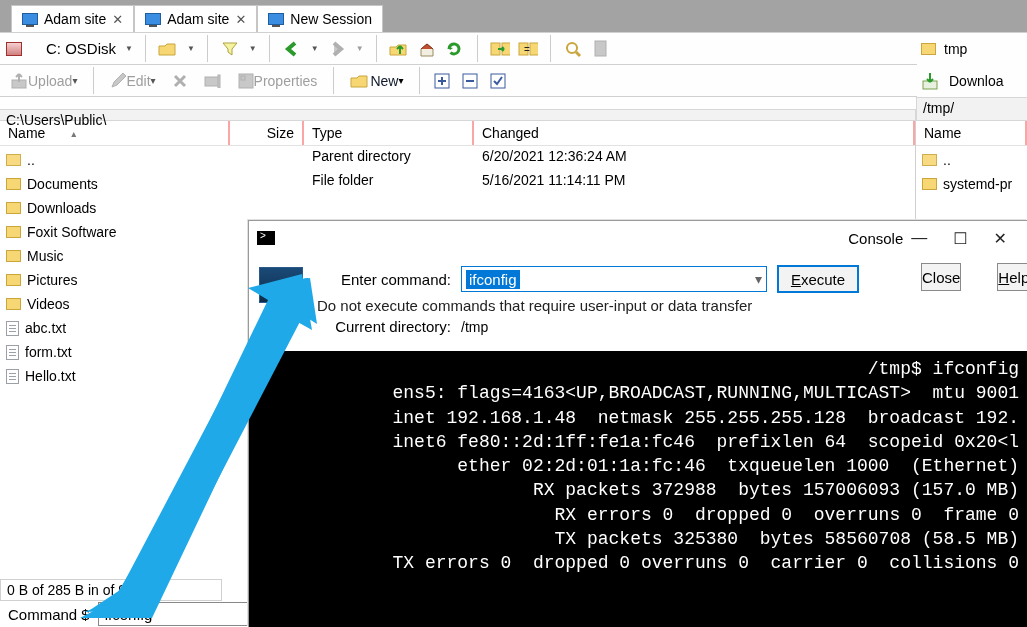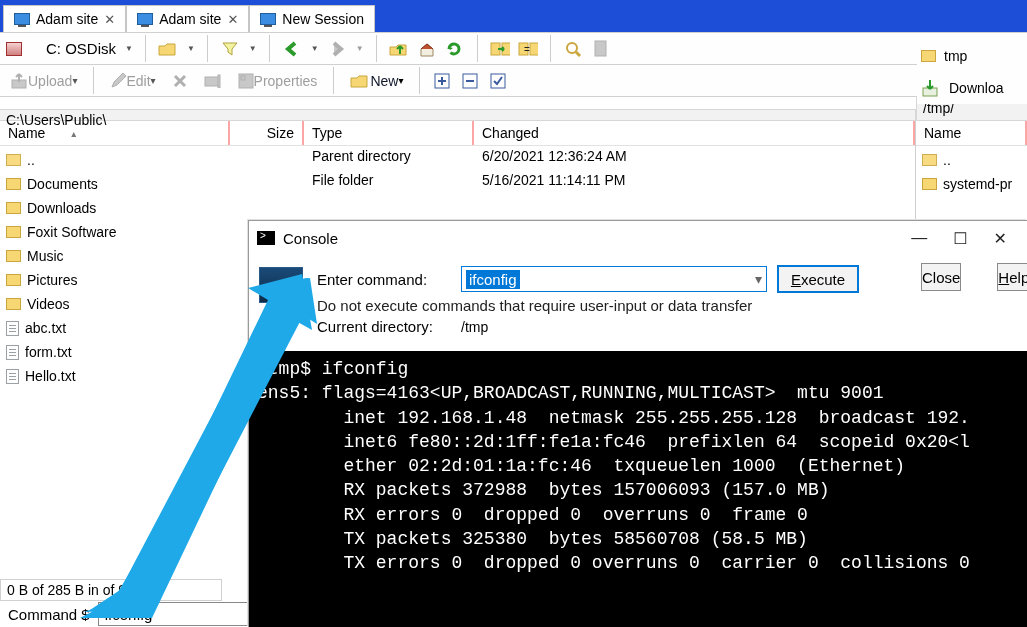--- a/index.html
+++ b/index.html
@@ -1,20 +1,20 @@
 <!DOCTYPE html>
 <html><head>
 <meta charset="utf-8">
 <style>
   * { box-sizing: border-box; font-family: "Segoe UI", Tahoma, sans-serif; }
   body { margin: 0; width: 1027px; height: 627px; overflow: hidden; background: #fff; font-size: 14px; color: #000; position: relative; }
   .sep { width: 1px; align-self: stretch; background: #ccc; margin: 2px 4px; }
 
   
-  .tab-bar { display: flex; align-items: stretch; height: 33px; background: #1d4ed8; border-bottom: 1px solid #d0d0d0; padding-left: 3px; gap: 0; }
+  .tab-bar { display: flex; align-items: stretch; height: 33px; background: #a3a3a3; border-bottom: 1px solid #d0d0d0; padding-left: 11px; gap: 0; }
   .tab { display: flex; align-items: center; gap: 6px; padding: 0 10px; border: 1px solid #c6c6c6; border-bottom: none; margin-top: 5px; background: #fff; }
   .tab.active { background: #fff; }
   .tab .host-ico { width: 16px; height: 12px; background: #3a8de0; border: 1px solid #1e5e9c; display: inline-block; position: relative; }
   .tab .host-ico::after { content: ""; position: absolute; left: 3px; right: 3px; bottom: -3px; height: 2px; background: #555; }
   .tab .close-x { font-size: 13px; color: #555; }
 
   
   .toolbar { display: flex; align-items: center; height: 32px; border-bottom: 1px solid #d0d0d0; padding: 0 6px; gap: 8px; background: #fefefe; }
   .toolbar .btn { display: flex; align-items: center; gap: 0; padding: 2px 4px; color: #555; }
   .toolbar .btn .dd { color: #555; font-size: 10px; }
@@ -60,26 +60,26 @@
   .detail-row .dt-type { width: 170px; padding-left: 8px; }
   .detail-row .dt-chg  { flex: 1; padding-left: 8px; }
 
   
   .status-left { position: absolute; left: 0; bottom: 26px; width: 222px; height: 22px; border: 1px solid #d0d0d0; display: flex; align-items: center; padding: 0 6px; font-size: 14px; background: #fff; }
   .cmd-row { position: absolute; left: 0; bottom: 0; height: 26px; width: 248px; display: flex; align-items: center; background: #fff; }
   .cmd-label { padding: 0 8px; font-size: 15px; }
   .cmd-input { flex: 1; height: 24px; border: 1px solid #888; padding: 0 6px; font-size: 15px; width: 120px; }
 
   
-  .right-block { position: absolute; right: 0; top: 40px; width: 110px; }
+  .right-block { position: absolute; right: 0; top: 33px; width: 110px; }
   .right-block .toolbar { border-bottom: none; padding-left: 4px; }
   .right-block .toolbar + .toolbar { border-top: none; }
 
   
-  .console-dlg { position: absolute; left: 248px; top: 220px; right: 0; bottom: 0; background: #fff; border-top: 1px solid #9a9a9a; border-left: 1px solid #9a9a9a; box-shadow: -1px -1px 0 #e0e0e0; display: flex; flex-direction: column; }
+  .console-dlg { position: absolute; left: 248px; top: 220px; right: 0; bottom: 0; background: #fff; border-top: 1px solid #9a9a9a; border-left: 1px solid #9a9a9a; box-shadow: -1px -1px 0 #e0e0e0; display: flex; flex-direction: column; text-align: right; }
   .dlg-title { display: flex; align-items: center; height: 34px; padding: 0 8px; gap: 8px; }
   .title-ico { width: 18px; height: 14px; background: #000; display: inline-block; position: relative; }
   .title-ico::after { content: ">"; color: #fff; font-size: 10px; position: absolute; left: 3px; top: -1px; }
   .title-txt { flex: 1; font-size: 15px; }
   .winctl { display: flex; gap: 26px; padding-right: 12px; }
   .winctl span { font-size: 16px; color: #222; }
   .dlg-body { display: flex; padding: 6px 10px 12px; gap: 14px; }
   .big-ico { width: 44px; height: 36px; background: linear-gradient(#1a4a78,#0c2b48); border: 1px solid #2a5a88; margin-top: 6px; display: flex; align-items: center; justify-content: center; color: #fff; font-size: 20px; font-family: Consolas, monospace; padding-top: 6px; }
   .dlg-fields { flex: 1; }
   .fld-row { display: flex; align-items: center; margin: 4px 0; gap: 10px; }

